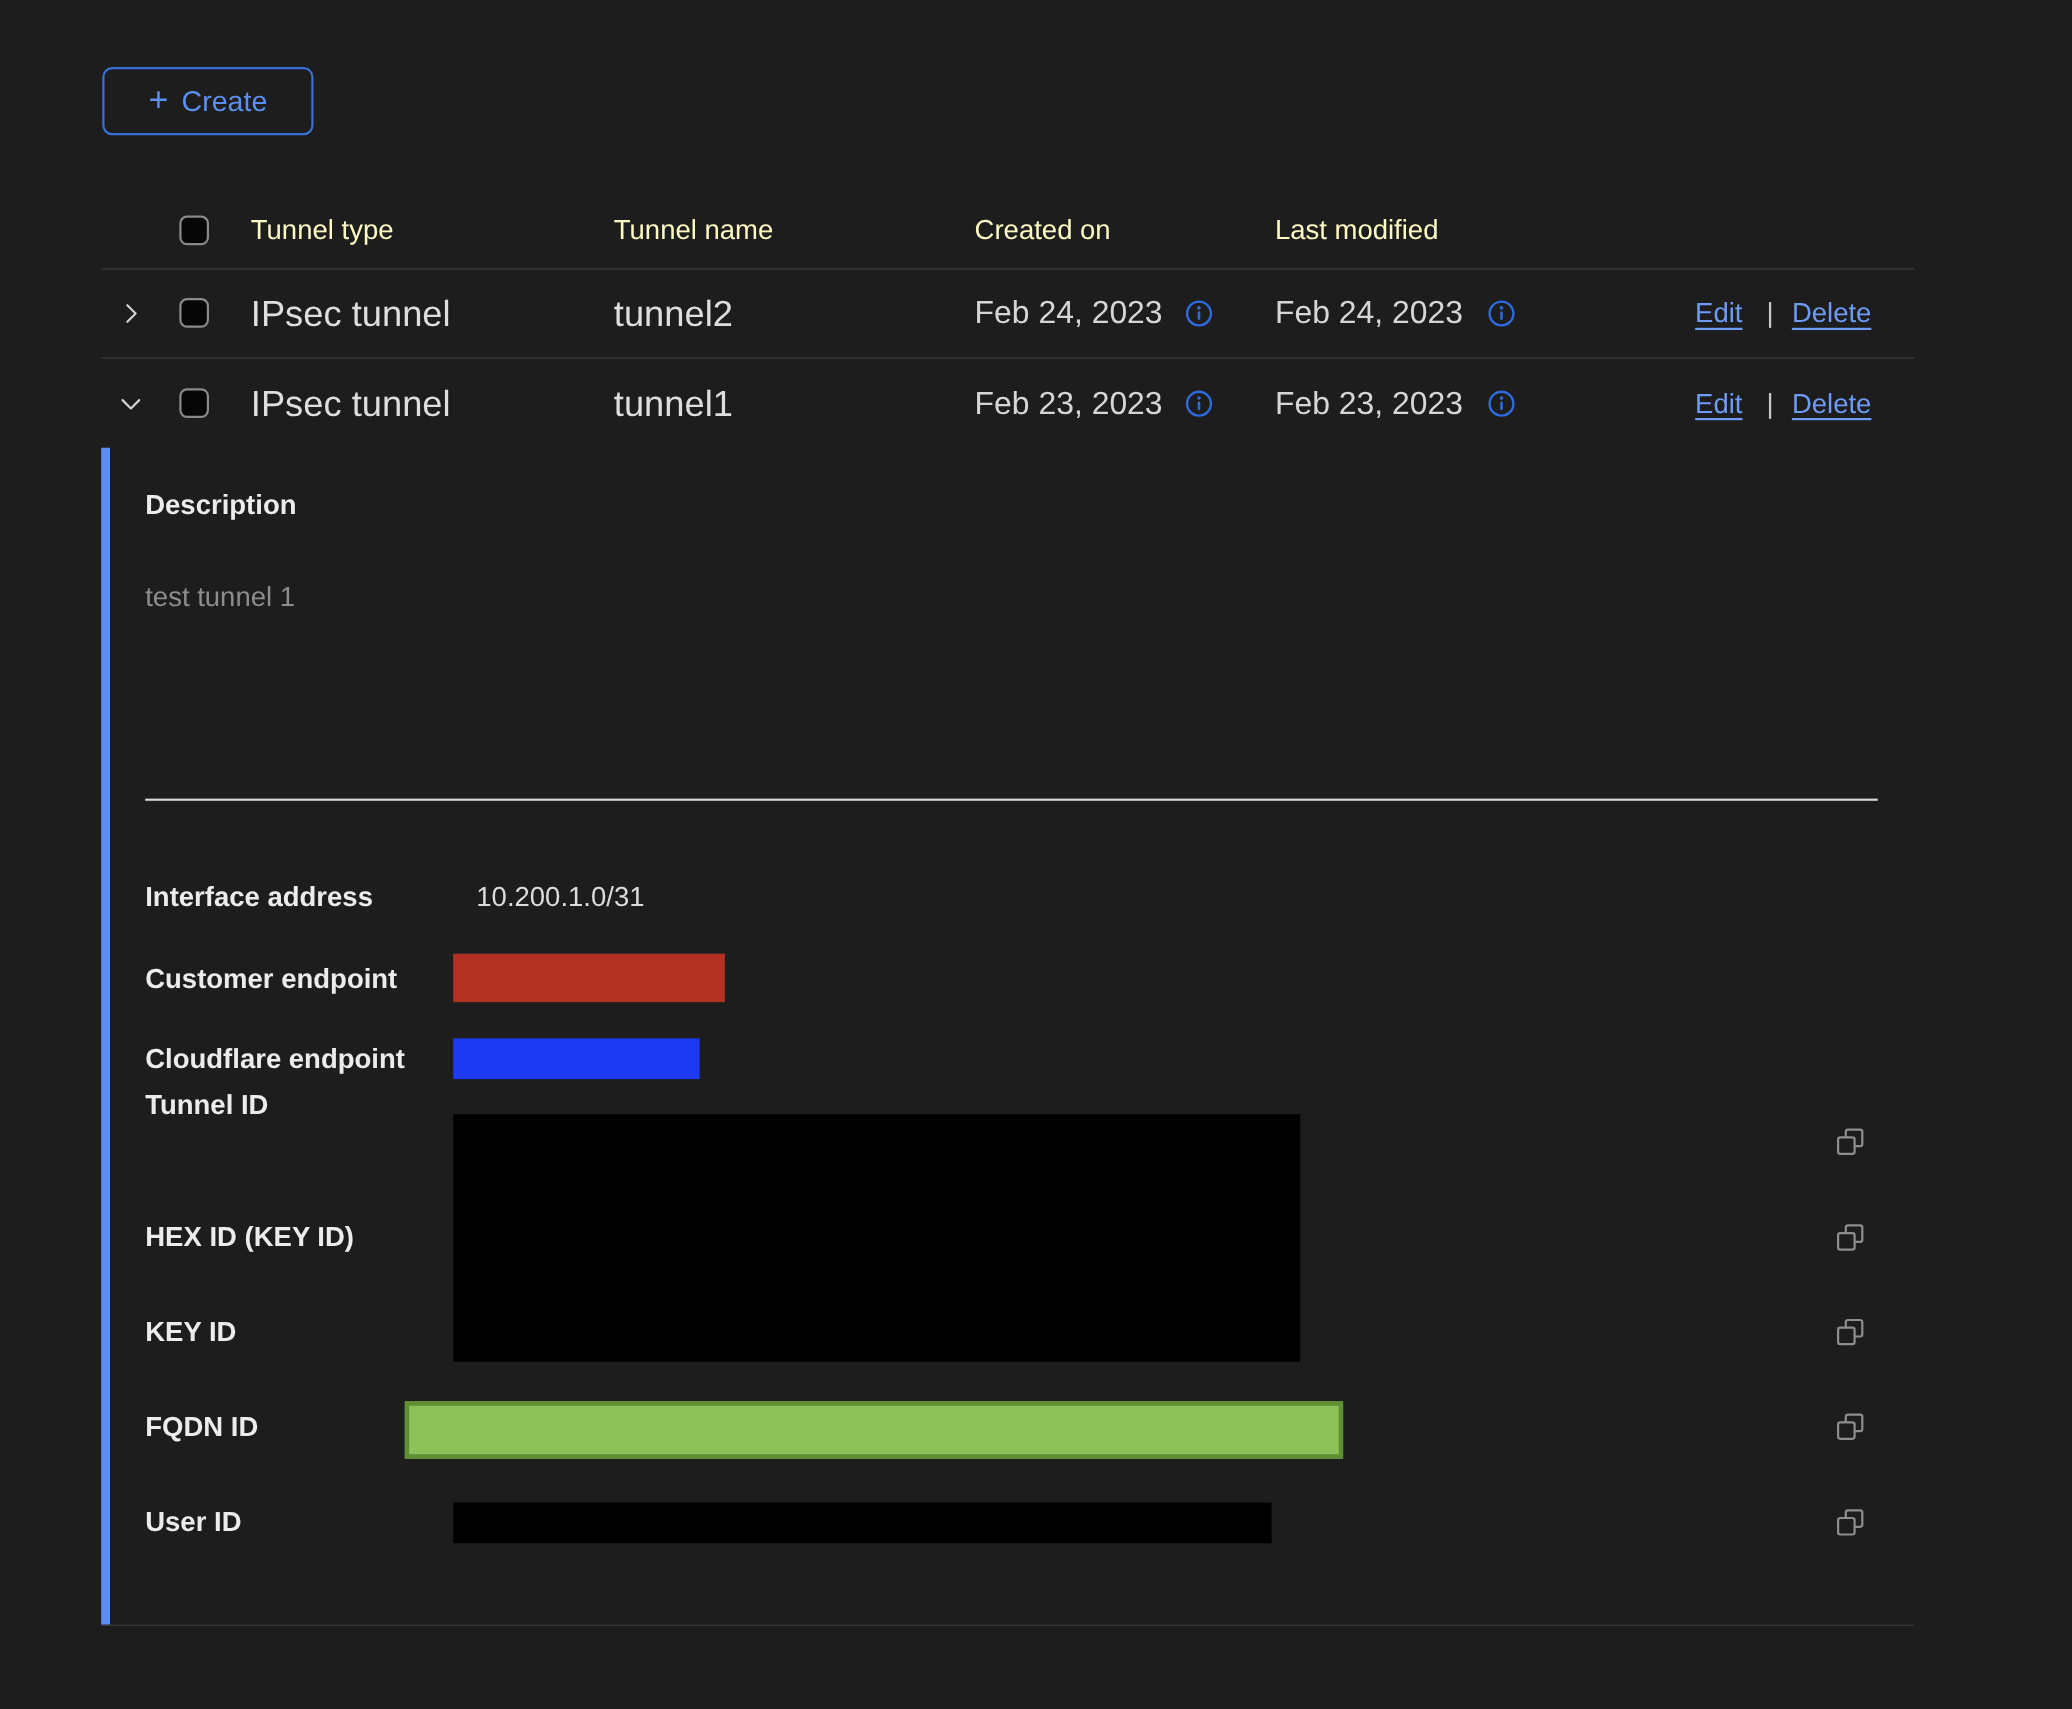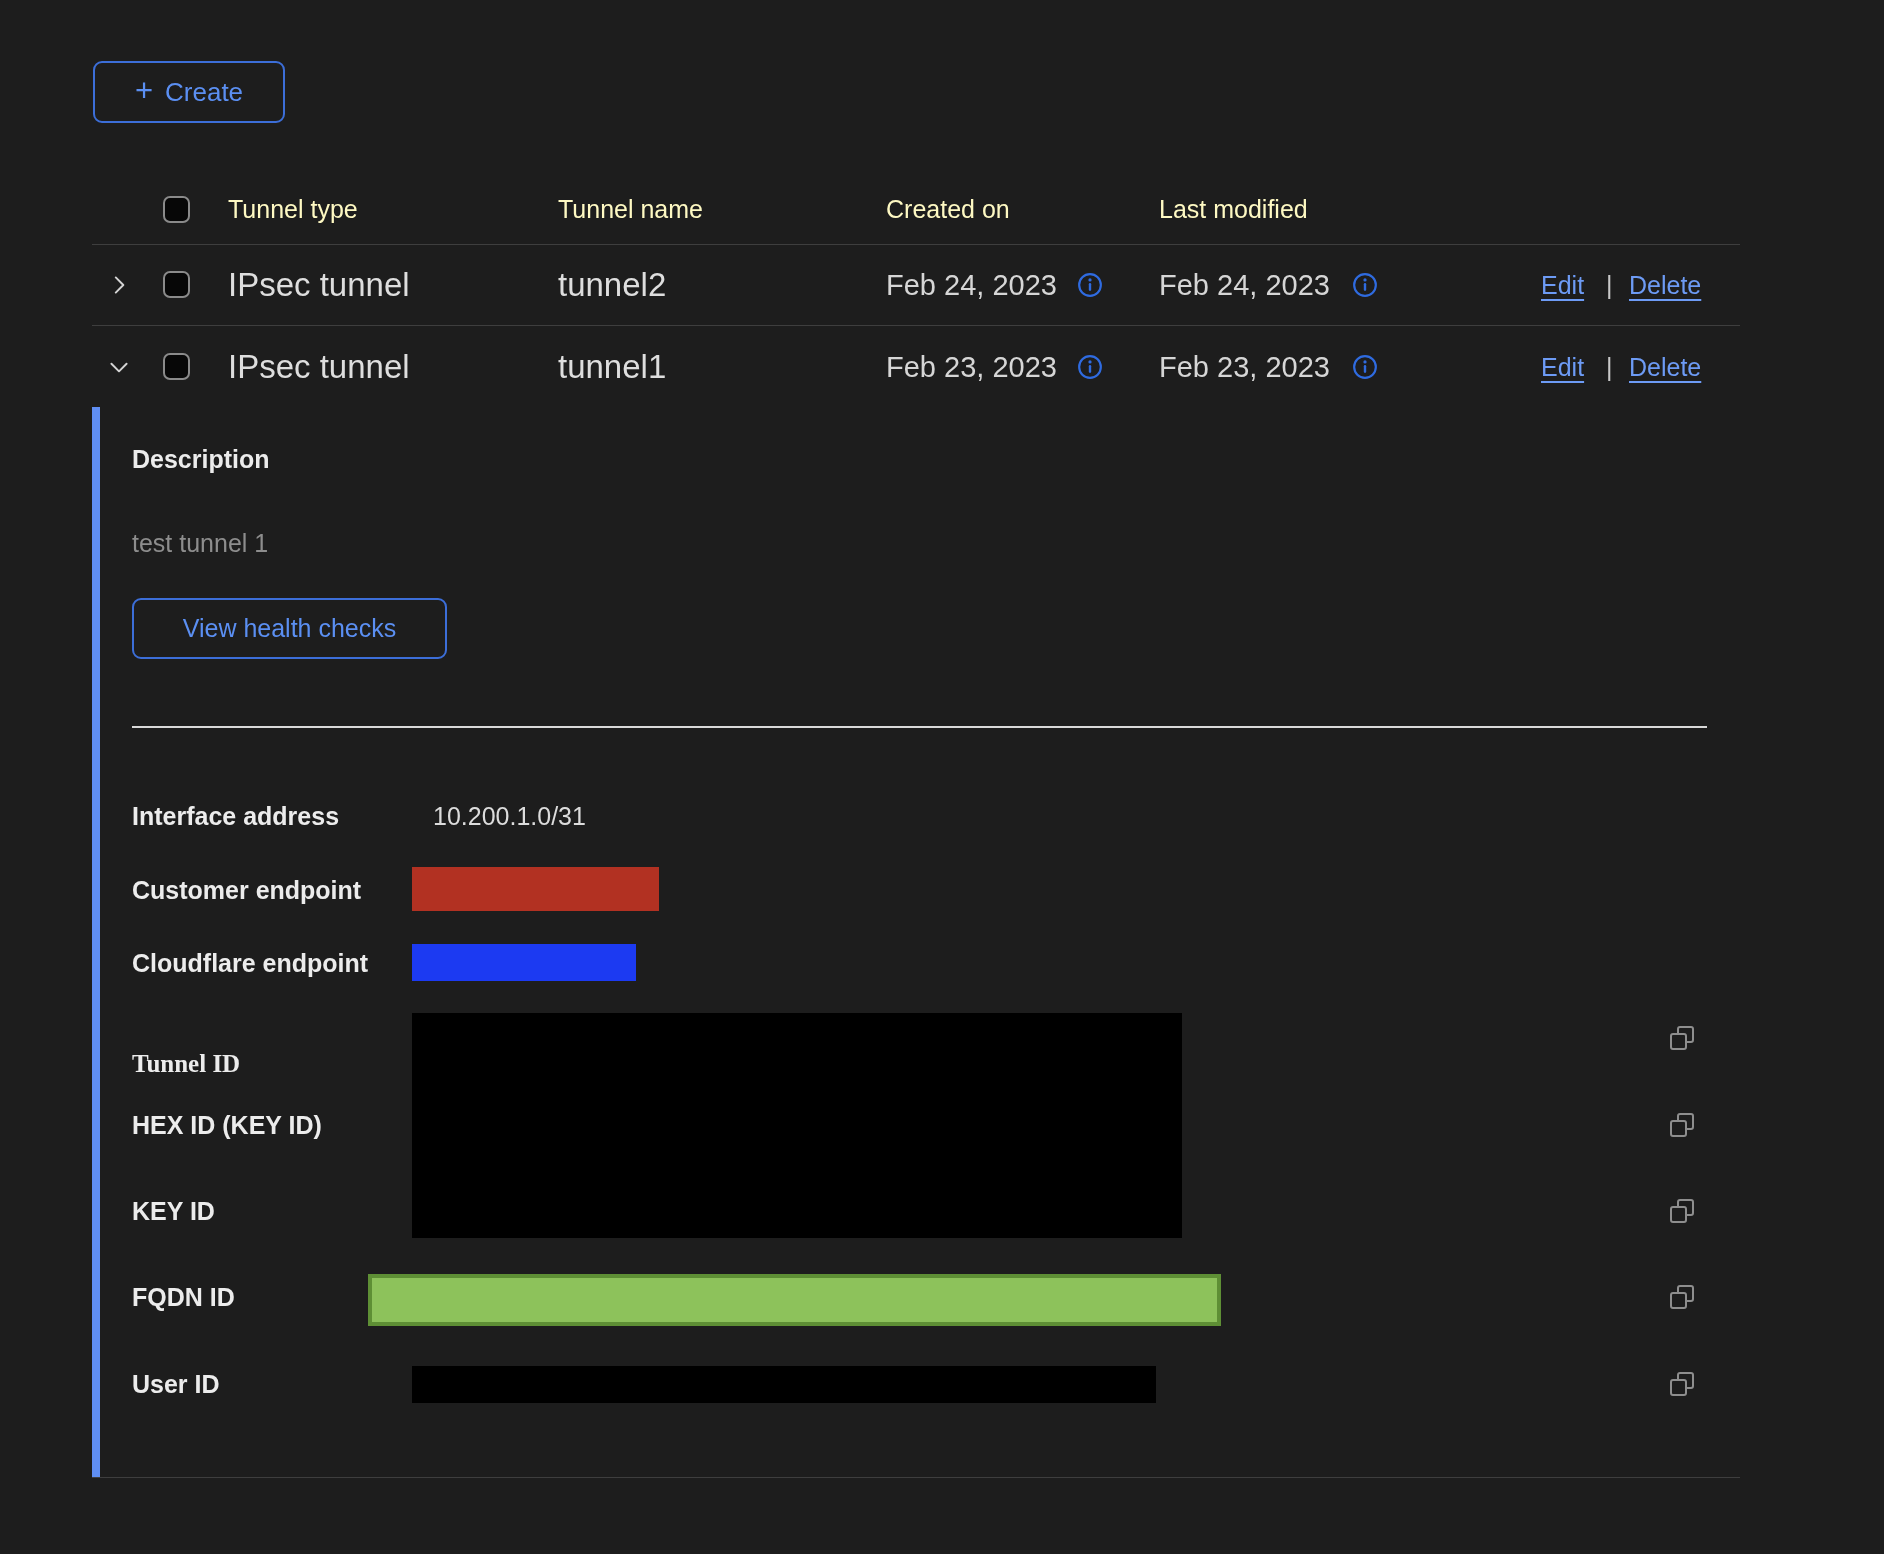--- a/index.html
+++ b/index.html
@@ -137,36 +137,33 @@
     <div class="abs link" style="left:1541px;top:352px;">Edit</div>
     <div class="abs linksep" style="left:1606px;top:352px;">|</div>
     <div class="abs link" style="left:1629px;top:352px;">Delete</div>
   </div>
 
   <div class="abs panel-bar"></div>
 
   <div class="abs desc-h" style="left:132px;top:444px;">Description</div>
   <div class="abs desc-t" style="left:132px;top:528px;">test tunnel 1</div>
 
-  <button class="abs health-btn">
-    <span>View health checks</span>
-  </button>
 
   <div class="abs light-divider"></div>
 
   <div class="abs flabel" style="left:132px;top:801px;">Interface address</div>
   <div class="abs fvalue" style="left:433px;top:801px;">10.200.1.0/31</div>
 
   <div class="abs flabel" style="left:132px;top:875px;">Customer endpoint</div>
   <div class="abs redact" style="left: 412px; top: 867px; width: 247px; height: 44px; background-color: rgb(178, 49, 34);"></div>
 
   <div class="abs flabel" style="left:132px;top:948px;">Cloudflare endpoint</div>
   <div class="abs redact" style="left: 412px; top: 944px; width: 224px; height: 37px; background-color: rgb(28, 58, 242);"></div>
 
-  <div class="abs flabel" style="left:132px;top:1049px;font-family:Liberation Serif, serif;">Tunnel ID</div>
+  <div class="abs flabel" style="left:132px;top:990px;">Tunnel ID</div>
   <div class="abs flabel" style="left:132px;top:1110px;">HEX ID (KEY ID)</div>
   <div class="abs flabel" style="left:132px;top:1196px;">KEY ID</div>
   <div class="abs redact" style="left: 412px; top: 1013px; width: 770px; height: 225px; background-color: rgb(0, 0, 0);"></div>
 
   <div class="abs flabel" style="left:132px;top:1282px;">FQDN ID</div>
   <div class="abs redact" style="left: 368px; top: 1274px; width: 853px; height: 52px; border: 4px solid rgb(94, 143, 53); background-color: rgb(141, 194, 91);"></div>
 
   <div class="abs flabel" style="left:132px;top:1369px;">User ID</div>
   <div class="abs redact" style="left: 412px; top: 1366px; width: 744px; height: 37px; background-color: rgb(0, 0, 0);"></div>
 

